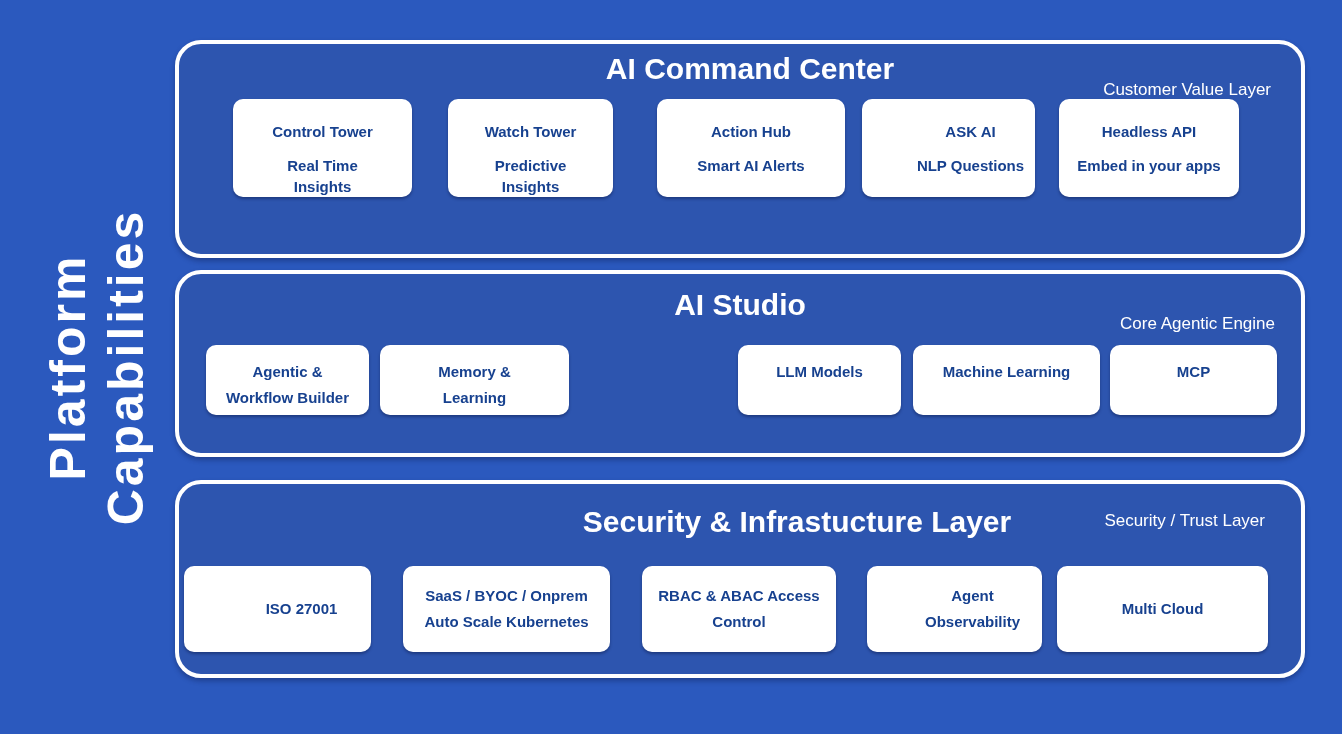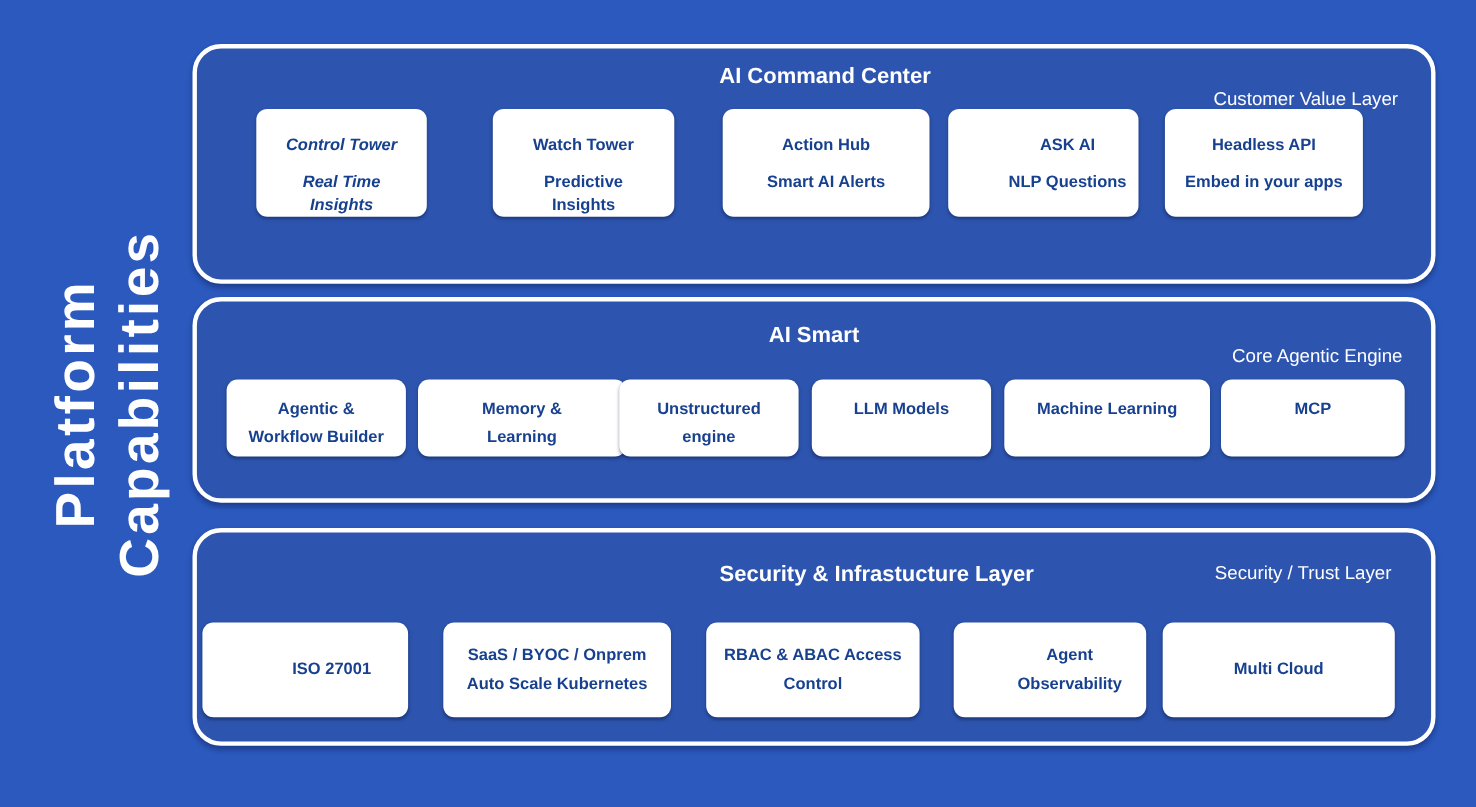--- a/index.html
+++ b/index.html
@@ -23,21 +23,21 @@
   .layer{
     position:absolute;left:175px;width:1130px;box-sizing:border-box;
     background:#2D55AF;border:4px solid #FFFFFF;border-radius:26px;
     box-shadow:0 3px 5px rgba(8,18,60,.35);
   }
   .layer-1{top:40px;height:218px;}
   .layer-2{top:270px;height:187px;}
   .layer-3{top:480px;height:198px;}
   .layer-title{
     position:absolute;width:100%;text-align:center;margin:0;
-    color:#FFFFFF;font-weight:bold;font-size:20px;line-height:34px;
+    color:#FFFFFF;font-weight:bold;font-size:30px;line-height:34px;
   }
   .t1{top:8px;left:10px;}
   .t2{top:14px;left:0;}
   .t3{top:21px;left:57px;}
   .layer-tag{
     position:absolute;color:#FFFFFF;font-size:17px;font-weight:normal;
     white-space:nowrap;
   }
   .g1{top:36px;right:30px;}
   .g2{top:40px;right:26px;}
@@ -47,21 +47,21 @@
     position:absolute;box-sizing:border-box;background:#FFFFFF;border-radius:10px;
     color:#17418F;font-weight:bold;font-size:15px;text-align:center;
     display:flex;flex-direction:column;align-items:center;
     box-shadow:0 2px 3px rgba(8,18,60,.4);
   }
   .pre{white-space:pre-line;}
   
   .layer-1 .card{top:55px;height:98px;padding-top:22px;}
   .layer-1 .card-title{line-height:21px;}
   .layer-1 .card-sub{margin-top:13px;line-height:21px;}
-  .p1c1{left:54px;width:155px;font-style:italic;}
+  .p1c1{left:54px;width:179px;}
   .p1c2{left:269px;width:165px;}
   .p1c3{left:478px;width:188px;}
   .p1c4{left:683px;width:173px;padding-left:44px;}
   .p1c5{left:880px;width:180px;}
   
   .layer-2 .card{top:71px;height:70px;padding-top:14px;}
   .layer-2 .card-title{line-height:26px;}
   .p2c1{left:27px;width:163px;}
   .p2c2{left:201px;width:189px;}
   .p2c3{left:384px;width:163px;}
@@ -107,34 +107,30 @@
     <div class="card-title">ASK AI</div>
     <div class="card-sub pre">NLP Questions</div>
   </div>
   <div class="card p1c5">
     <div class="card-title">Headless API</div>
     <div class="card-sub pre">Embed in your apps</div>
   </div>
 </section>
 
 <section class="layer layer-2">
-  <h2 class="layer-title t2">AI Smart</h2>
+  <h2 class="layer-title t2">AI Studio</h2>
   <div class="layer-tag g2">Core Agentic Engine</div>
 
   <div class="card p2c1">
     <div class="card-title pre">Agentic &amp;
 Workflow Builder</div>
   </div>
   <div class="card p2c2">
     <div class="card-title pre">Memory &amp;
 Learning</div>
-  </div>
-  <div class="card p2c3">
-    <div class="card-title pre">Unstructured
-engine</div>
   </div>
   <div class="card p2c4">
     <div class="card-title pre">LLM Models</div>
   </div>
   <div class="card p2c5">
     <div class="card-title pre">Machine Learning</div>
   </div>
   <div class="card p2c6">
     <div class="card-title pre">MCP</div>
   </div>

